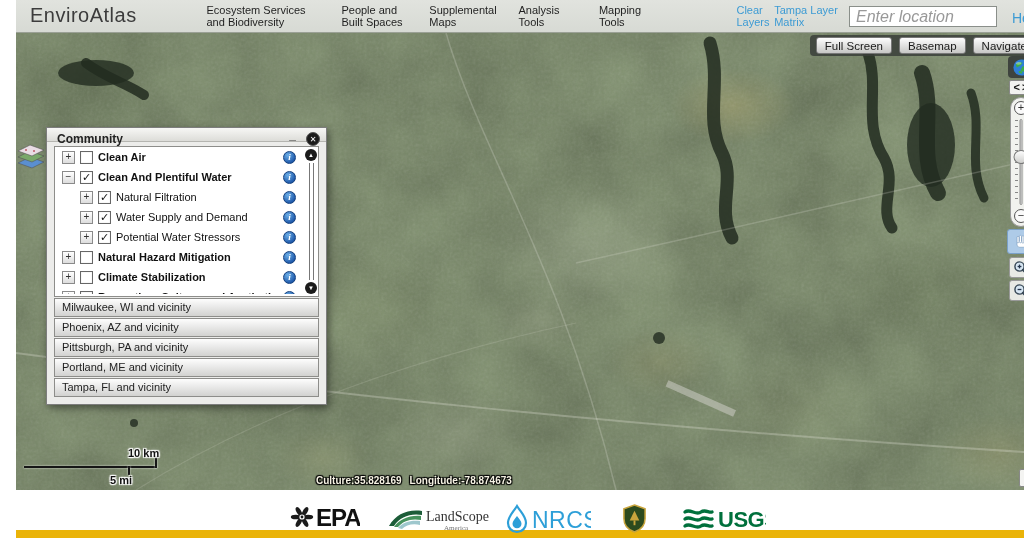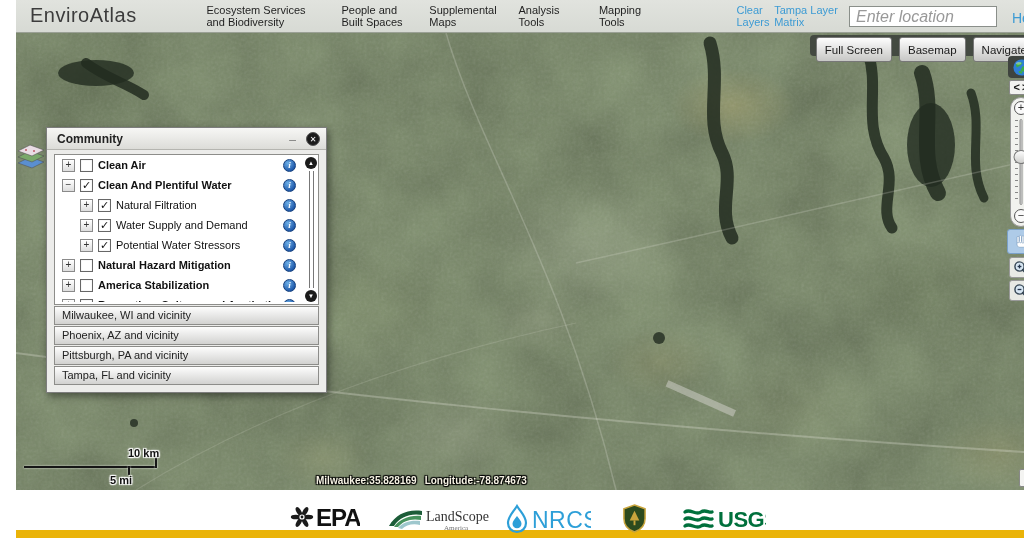--- a/index.html
+++ b/index.html
@@ -35,21 +35,21 @@
       radial-gradient(ellipse 120px 75px at 76% 82%, rgba(98,106,78,0.50), rgba(98,106,78,0) 70%),
       radial-gradient(ellipse 80px 50px at 63% 72%, rgba(128,112,66,0.40), rgba(128,112,66,0) 70%),
       radial-gradient(ellipse 90px 55px at 96% 92%, rgba(134,116,68,0.45), rgba(134,116,68,0) 70%),
       radial-gradient(ellipse 70px 45px at 30% 93%, rgba(120,108,66,0.35), rgba(120,108,66,0) 70%);
   }
   #map-art { position:absolute; top:0; left:0; }
 
   
   #map-toolbar { position:absolute; top:2px; right:0; height:21px; padding:2px 4px 2px 6px;
     background:rgba(58,62,58,0.85); border-radius:4px 0 0 4px; display:flex; gap:7px; }
-  #map-toolbar button { height:25px; padding:0 8px; font-size:11.5px; color:#1a1a1a;
+  #map-toolbar button { height:17px; padding:0 8px; font-size:11.5px; color:#1a1a1a;
     background:linear-gradient(#fdfdfd,#c7c7c5); border:1px solid #777; border-radius:3px;
     font-family:inherit; cursor:pointer; }
 
   
   .ctrl { position:absolute; display:flex; align-items:center; justify-content:center; cursor:pointer; }
   .globe-btn { right:6px; top:23px; width:26px; height:22px; background:#3e433e; border-radius:4px; }
   .arrows-btn { right:7px; top:47px; width:24px; height:15px; background:#f2f2f0; border:1px solid #888;
     border-radius:2px; font-size:11px; font-weight:bold; color:#111; gap:2px; line-height:11px; }
   #zoom-slider { position:absolute; right:8px; top:64px; width:22px; height:130px;
     background:rgba(248,248,246,0.95); border:1px solid #999; border-radius:11px; }
@@ -71,21 +71,21 @@
   .mag-btn.out { top:247px; }
   .corner-btn { right:3px; bottom:3px; width:18px; height:18px; background:#f4f4f2;
     border:1px solid #888; font-size:13px; font-weight:bold; color:#444; border-radius:2px; }
 
   
   #layers-widget { position:absolute; left:0; top:104px; width:30px; height:34px; cursor:pointer; }
 
   
   #panel { position:absolute; left:30px; top:94px; width:281px;
     background:#ececea; border:1px solid #7d7d7d; box-shadow:2px 3px 8px rgba(0,0,0,0.45); }
-  .ptitle { position:relative; height:22px; background:linear-gradient(#f7f7f5,#dcdcd8);
+  .ptitle { position:relative; height:14px; background:linear-gradient(#f7f7f5,#dcdcd8);
     border-bottom:1px solid #b5b5b0;padding-left:45px; }
   .ptitle .t { position:absolute; left:10px; top:4px; font-size:12px; font-weight:bold; color:#222; }
   .pmin { position:absolute; right:30px; top:0px; font-size:12px; font-weight:bold; color:#333; cursor:pointer; }
   .pclose { position:absolute; right:6px; top:4px; width:14px; height:14px; border-radius:50%;
     background:#1b1b1b; color:#fff; display:flex; align-items:center; justify-content:center;
     font-size:8px; font-weight:bold; cursor:pointer; border:1px solid #555; }
   .pbody { padding:4px 7px 6px 7px; }
   .combar { height:19px; margin-bottom:1px; background:linear-gradient(#fdfdfd,#d2d2d0);
     border:1px solid #8d8d8a; font-size:11px; color:#222; line-height:17px; padding-left:7px;
     cursor:pointer; }
@@ -328,53 +328,54 @@
           </div>
           <div class="trow lvl0">
             <span class="expander">+</span>
             <span class="cbx"></span>
             <span class="tlabel">Natural Hazard Mitigation</span>
             <span class="info-ic">i</span>
           </div>
           <div class="trow lvl0">
             <span class="expander">+</span>
             <span class="cbx"></span>
-            <span class="tlabel">America Stabilization</span>
+            <span class="tlabel">Climate Stabilization</span>
             <span class="info-ic">i</span>
           </div>
           <div class="clip-row">
             <div class="trow lvl0">
               <span class="expander">+</span>
               <span class="cbx"></span>
               <span class="tlabel">Recreation, Culture, and Aesthetics</span>
               <span class="info-ic">i</span>
             </div>
           </div>
           <div class="sbtrack"></div>
           <div class="sbup">▲</div>
           <div class="sbdown">▼</div>
         </div>
 
         <div class="combar">Milwaukee, WI and vicinity</div>
         <div class="combar">Phoenix, AZ and vicinity</div>
         <div class="combar">Pittsburgh, PA and vicinity</div>
+        <div class="combar">Portland, ME and vicinity</div>
         <div class="combar">Tampa, FL and vicinity</div>
       </div>
     </div>
 
     <div id="scalebar">
       <div class="sline"></div>
       <div class="tickup"></div>
       <div class="tickdn"></div>
       <span class="slabel skm">10 km</span>
       <span class="slabel smi">5 mi</span>
     </div>
 
     <div id="coords">
-      <span>Milwaukee:35.828169</span><span>Longitude:-78.874673</span>
+      <span>Culture:35.828169</span><span>Longitude:-78.874673</span>
     </div>
   </div>
 
   <footer>
     <div class="logo" style="left:274px">
       <svg width="70" height="28" viewBox="0 0 70 28">
         <g fill="#1b1b1b" transform="translate(12,13)">
           <g>
               <ellipse rx="5" ry="2.3" transform="rotate(0) translate(6.2 0)"></ellipse>
             </g>

